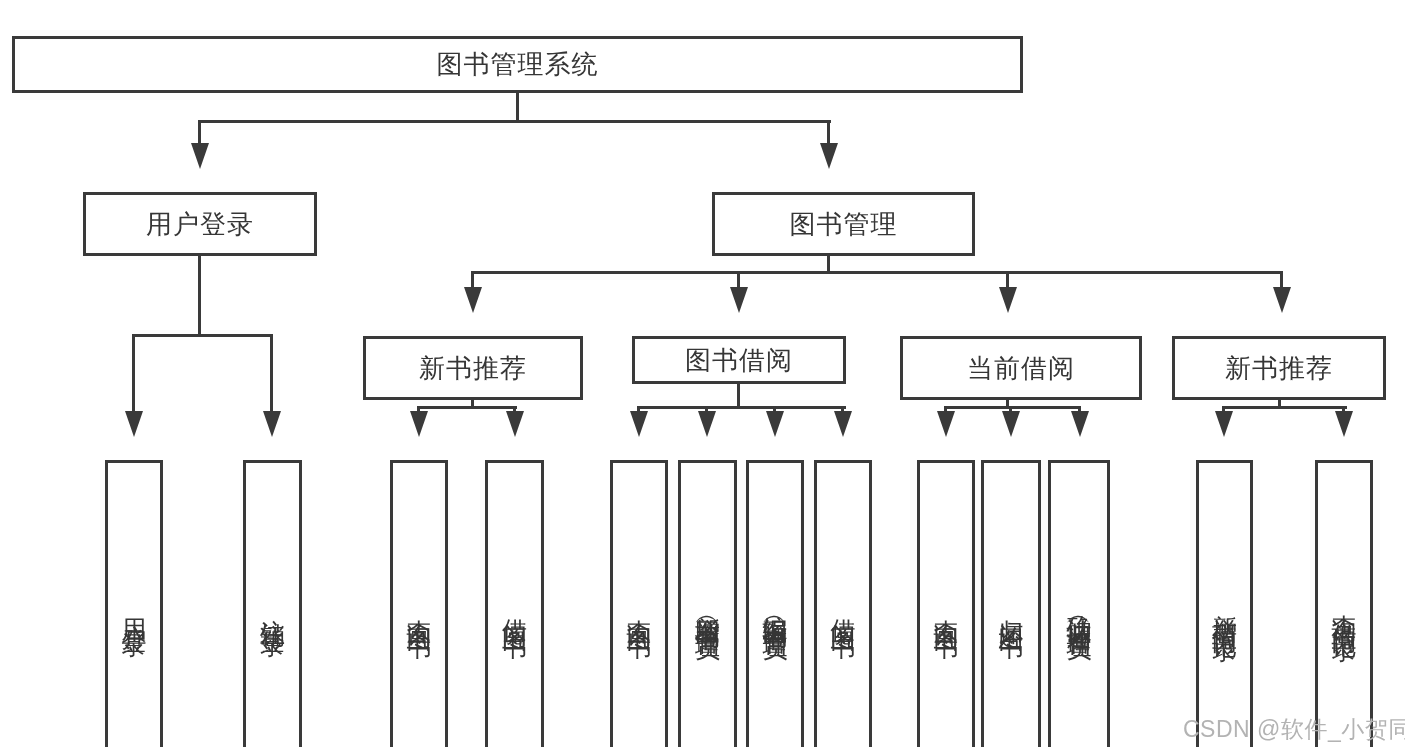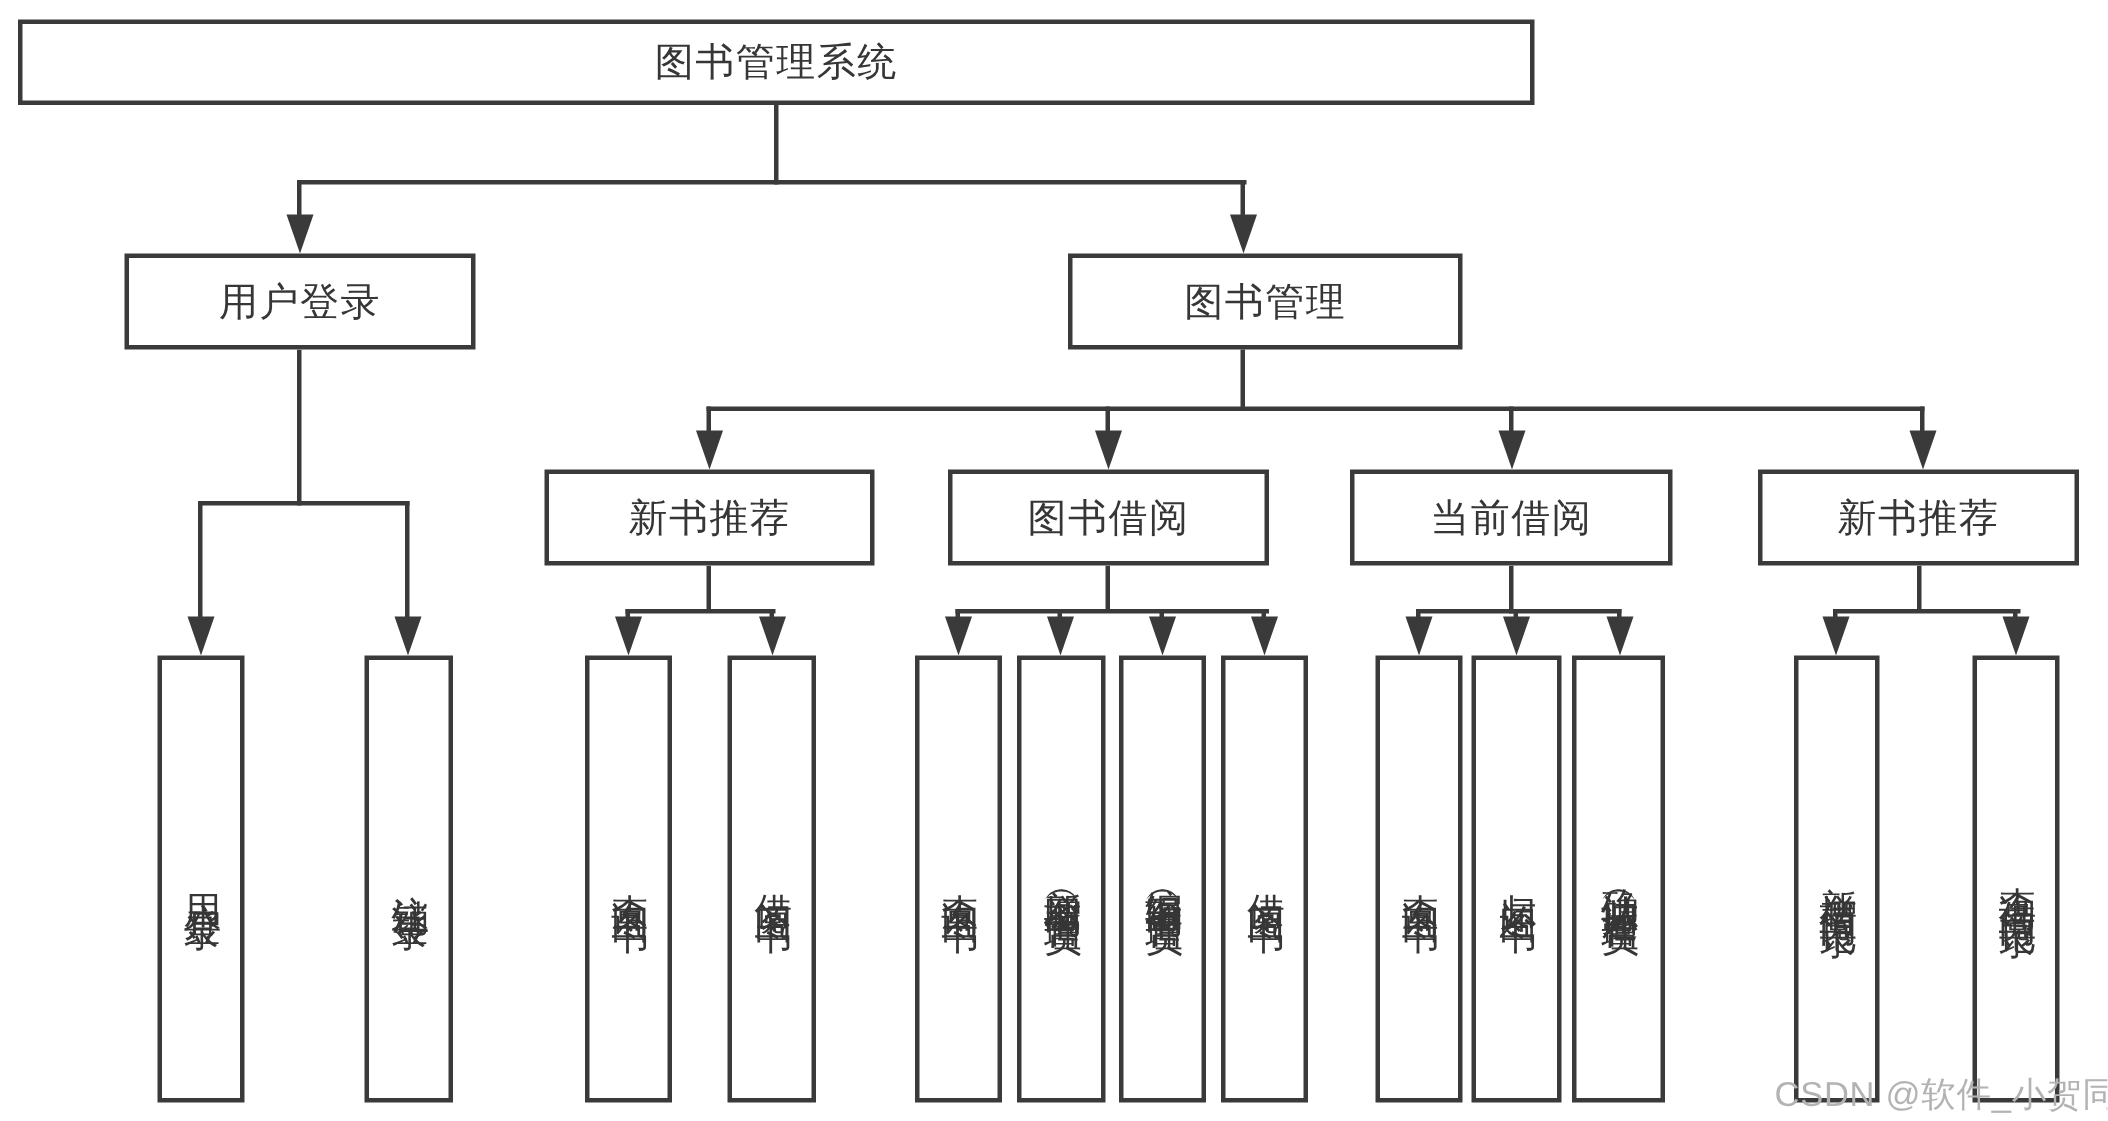--- a/index.html
+++ b/index.html
@@ -14,20 +14,21 @@
   .box {
     position: absolute;
     box-sizing: border-box;
     background: #ffffff;
     border: 3px solid #3a3a3a;
     color: #363636;
     display: flex;
     align-items: center;
     justify-content: center;
     z-index: 3;
+    margin-top: 23px;
   }
   .box.h {
     font-size: 26px;
     letter-spacing: 1px;
     white-space: nowrap;
   }
   .box.v {
     font-size: 25px;
     writing-mode: vertical-rl;
     text-orientation: mixed;
@@ -89,22 +90,22 @@
   <div class="line" style="left:471px; top:271px; width:3px; height:24px;"></div>
   <div class="line" style="left:737px; top:271px; width:3px; height:24px;"></div>
   <div class="line" style="left:1006px; top:271px; width:3px; height:24px;"></div>
   <div class="line" style="left:1280px; top:271px; width:3px; height:24px;"></div>
   <div class="arrow" style="left:464px; top:287px;"></div>
   <div class="arrow" style="left:730px; top:287px;"></div>
   <div class="arrow" style="left:999px; top:287px;"></div>
   <div class="arrow" style="left:1273px; top:287px;"></div>
 
   <div class="box h" style="left:363px; top:313px; width:220px; height:64px;">新书推荐</div>
-  <div class="box h" style="left:632px; top:313px; width:214px; height:64px;">图书借阅</div>
-  <div class="box h" style="left:900px; top:313px; width:215px; height:64px;">当前借阅</div>
+  <div class="box h" style="left:632px; top:313px; width:214px; height:48px;">图书借阅</div>
+  <div class="box h" style="left:900px; top:313px; width:242px; height:64px;">当前借阅</div>
   <div class="box h" style="left:1172px; top:313px; width:214px; height:64px;">新书推荐</div>
 
   <div class="line" style="left:471px; top:377px; width:3px; height:31px;"></div>
   <div class="line" style="left:417px; top:406px; width:100px; height:3px;"></div>
   <div class="line" style="left:417px; top:406px; width:3px; height:13px;"></div>
   <div class="line" style="left:513px; top:406px; width:3px; height:13px;"></div>
   <div class="arrow" style="left:410px; top:411px;"></div>
   <div class="arrow" style="left:506px; top:411px;"></div>
 
   <div class="line" style="left:737px; top:377px; width:3px; height:31px;"></div>

